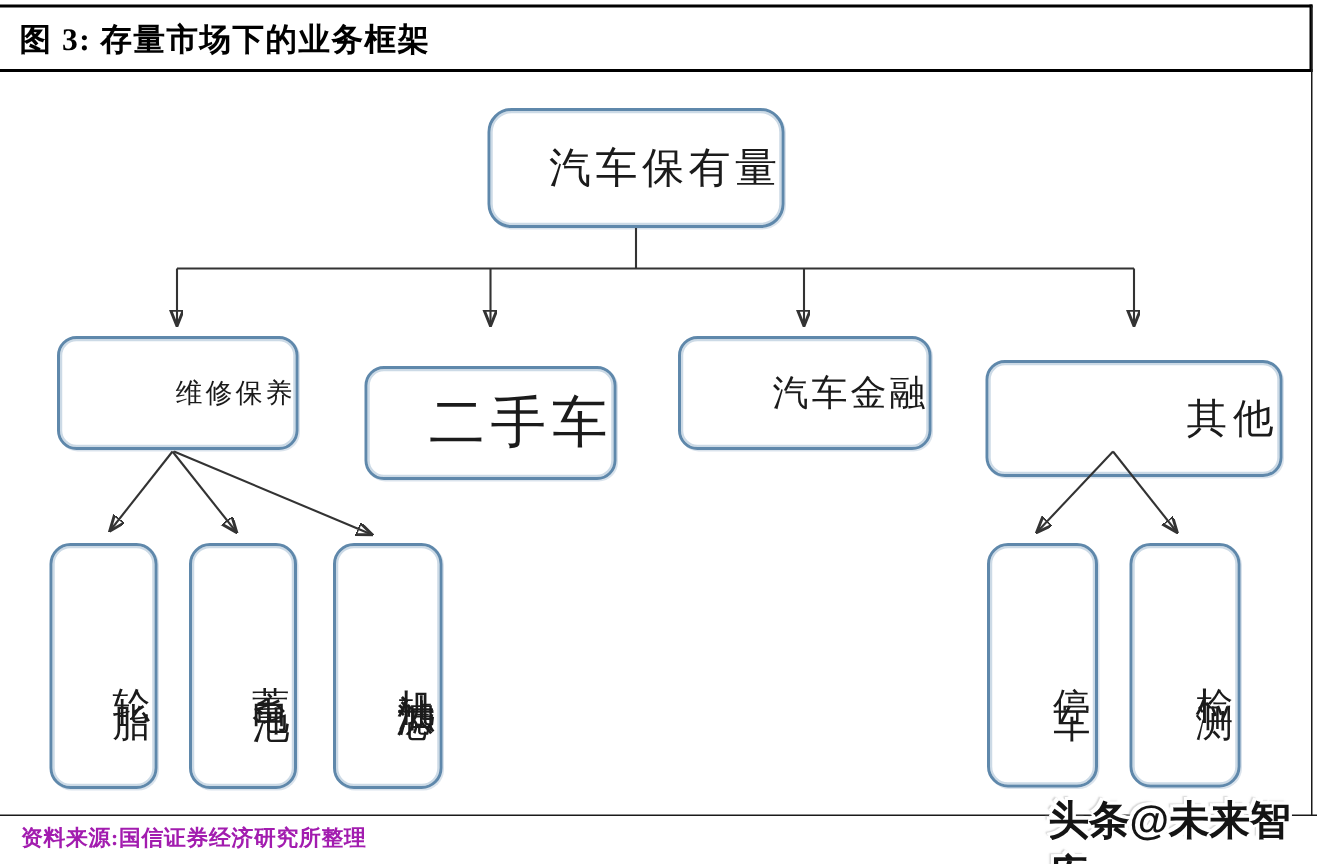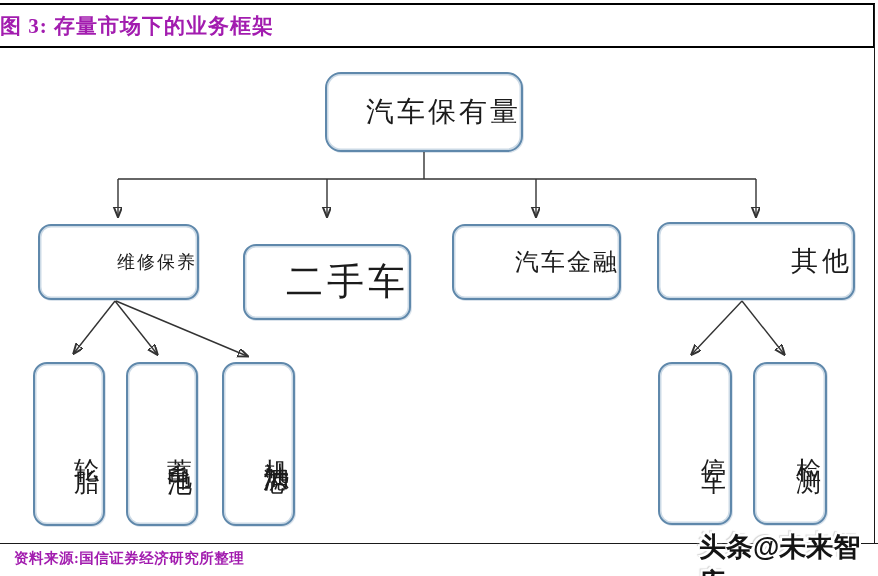--- a/index.html
+++ b/index.html
@@ -13,22 +13,22 @@
   
   .header{
     position:absolute;left:0;top:3px;width:875px;height:45px;
     border-top:2px solid #000;
     border-bottom:2.5px solid #000;
     border-right:2px solid #000;
     box-sizing:border-box;
     display:flex;align-items:center;
   }
   .title{
-    margin-left:0;
-    font-size:21px;font-weight:bold;color:#a21caf;
+    margin-left:13px;
+    font-size:21px;font-weight:bold;color:#000000;
     letter-spacing:1px;
   }
   
   .page-rule-right{
     position:absolute;top:4px;left:874px;width:0;height:540px;
     border-left:1.5px solid #1a1a1a;
   }
   
   .footer-rule{
     position:absolute;left:0;top:543px;width:878px;height:0;
@@ -57,21 +57,21 @@
     border:2.5px solid var(--box-border,#5f88ab);
     box-shadow:inset 0 0 0 1.5px #ccdae6, 1px 1px 0 rgba(150,175,200,.35);
     display:flex;align-items:center;justify-content:flex-end;
     color:#1b1b1b;font-weight:normal;
   }
   .node .lbl{white-space:nowrap;}
   #n-root   {left:325px;top:72px; width:198px;height:80px;border-radius:16px;font-size:28px;letter-spacing:3px;}
   #n-maint  {left:38px; top:224px;width:161px;height:76px;border-radius:13px;font-size:18px;letter-spacing:2px;padding-left:16px;}
   #n-used   {left:243px;top:224px;width:168px;height:76px;border-radius:13px;font-size:37px;letter-spacing:4px;margin-top:20px;}
   #n-fin    {left:452px;top:224px;width:169px;height:76px;border-radius:13px;font-size:24px;letter-spacing:2px;}
-  #n-other  {left:657px;top:222px;width:198px;height:78px;border-radius:13px;font-size:27px;letter-spacing:4px;}
+  #n-other  {left:657px;top:240px;width:198px;height:78px;border-radius:13px;font-size:27px;letter-spacing:4px;}
   .vnode{border-radius:14px;top:362px;width:72px;height:164px;font-size:25px;}
   .vnode .lbl{
     writing-mode:vertical-rl;text-orientation:upright;white-space:nowrap;
   }
   #n-tire   {left:33px;}
   #n-batt   {left:126px;}
   #n-oil    {left:222px;width:73px;}
   #n-park   {left:658px;top:362px;width:74px;height:163px;}
   #n-insp   {left:753px;top:362px;width:74px;height:163px;}
   #n-tire .lbl, #n-park .lbl, #n-insp .lbl {letter-spacing:0.45em;padding-top:0.45em;}

